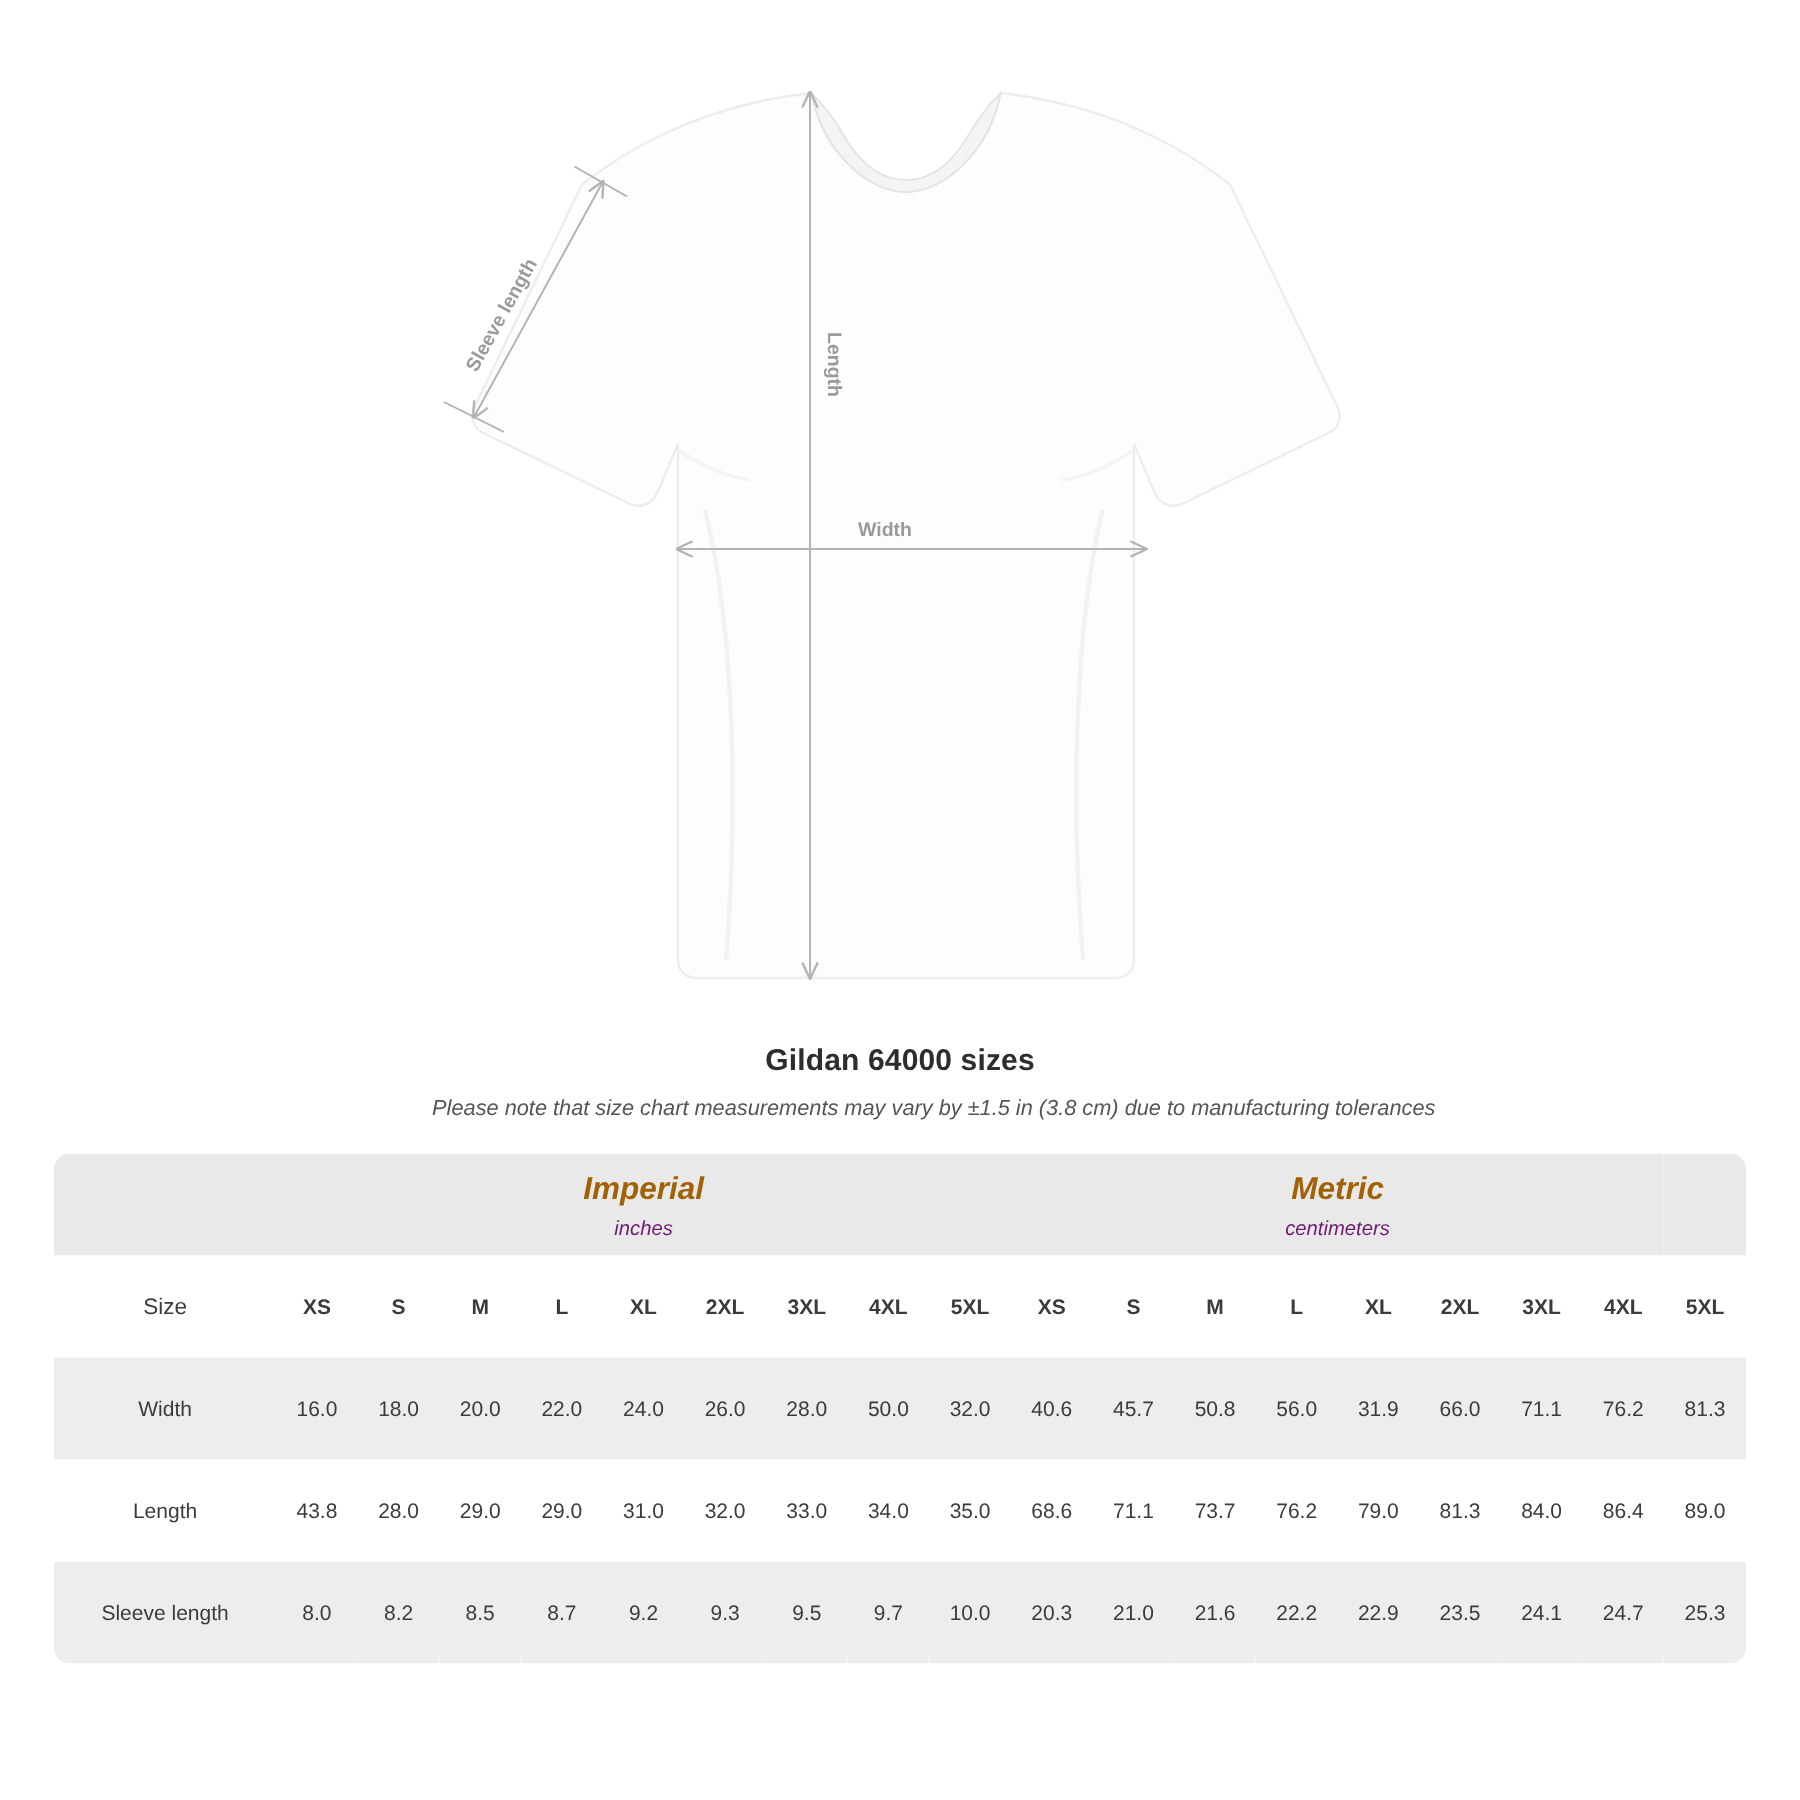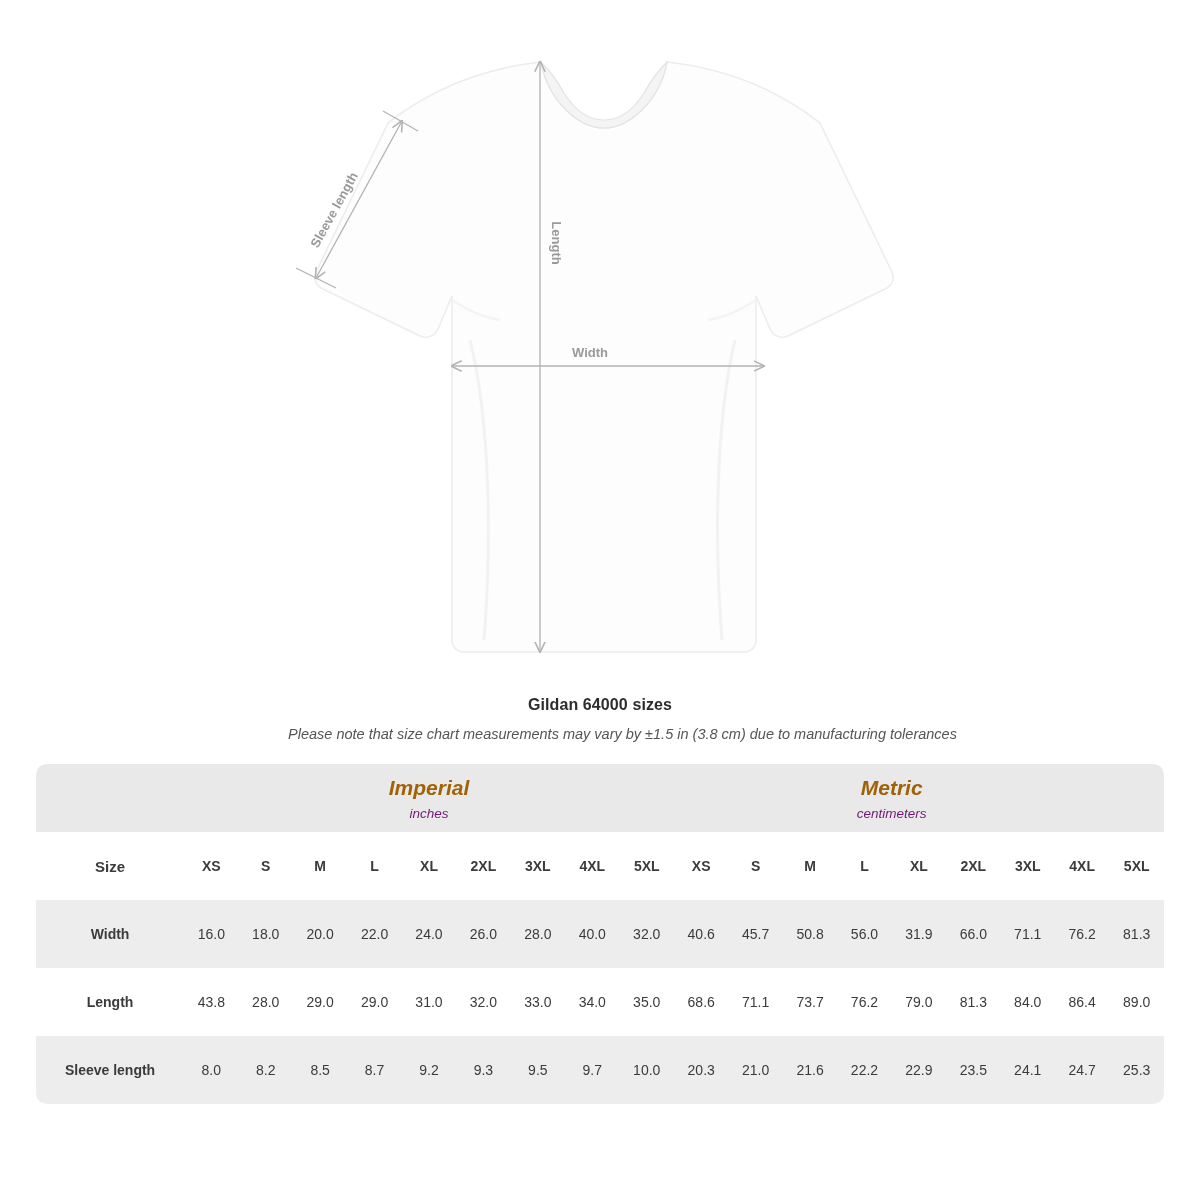--- a/index.html
+++ b/index.html
@@ -31,21 +31,21 @@
     left: 0;
     top: 0;
   }
 
   
   .title-block {
     text-align: center;
     margin-top: 6px;
   }
   .chart-title {
-    font-size: 16px;
+    font-size: 20px;
     font-weight: bold;
     color: #2d2d2d;
     letter-spacing: 0.1px;
   }
   .chart-note {
     font-size: 14.5px;
     font-style: italic;
     color: #555555;
     margin-top: 12px;
     margin-left: 45px;
@@ -99,21 +99,21 @@
   .hdr-row td.rowlabel {
     font-size: 15px;
   }
   .band-row td {
     background: #ededed;
   }
   .plain-row td {
     background: #ffffff;
   }
   td.rowlabel {
-    font-weight: bold;
+    font-weight: normal;
     font-size: 15px;
     color: #3b3b3b;
   }
   .corner-tl { border-top-left-radius: 10px; }
   .corner-tr { border-top-right-radius: 10px; }
   .corner-bl { border-bottom-left-radius: 10px; }
   .corner-br { border-bottom-right-radius: 10px; }
 
   .label-col { width: 148px; }
   .data-col  { width: 54.4px; }
@@ -261,21 +261,21 @@
 
         <tr class="band-row">
           <td class="rowlabel">Width</td>
           <td>16.0</td>
           <td>18.0</td>
           <td>20.0</td>
           <td>22.0</td>
           <td>24.0</td>
           <td>26.0</td>
           <td>28.0</td>
-          <td>40.0</td>
+          <td>50.0</td>
           <td>32.0</td>
           <td>40.6</td>
           <td>45.7</td>
           <td>50.8</td>
           <td>56.0</td>
           <td>31.9</td>
           <td>66.0</td>
           <td>71.1</td>
           <td>76.2</td>
           <td>81.3</td>

